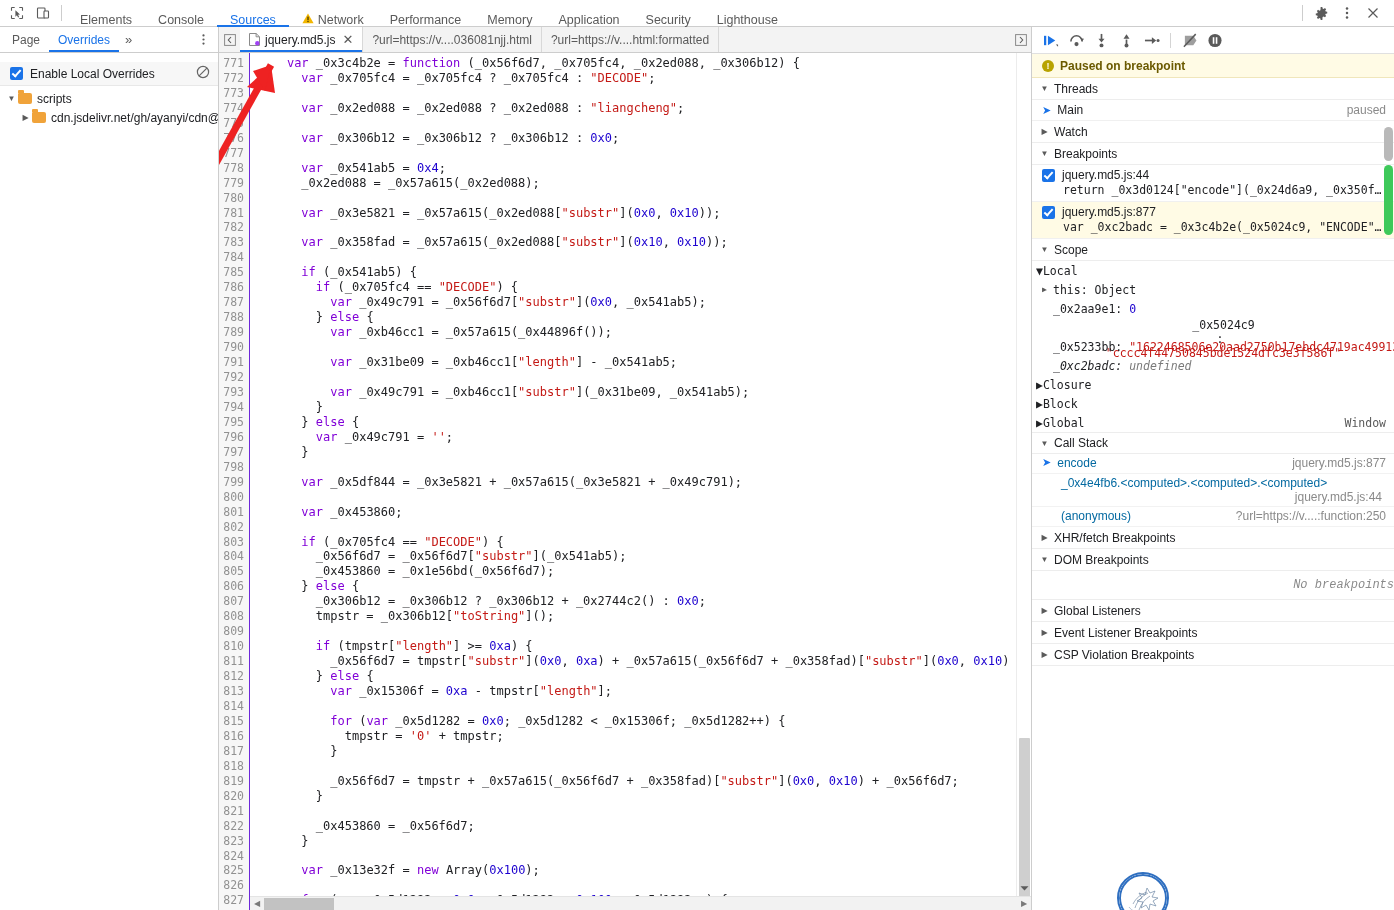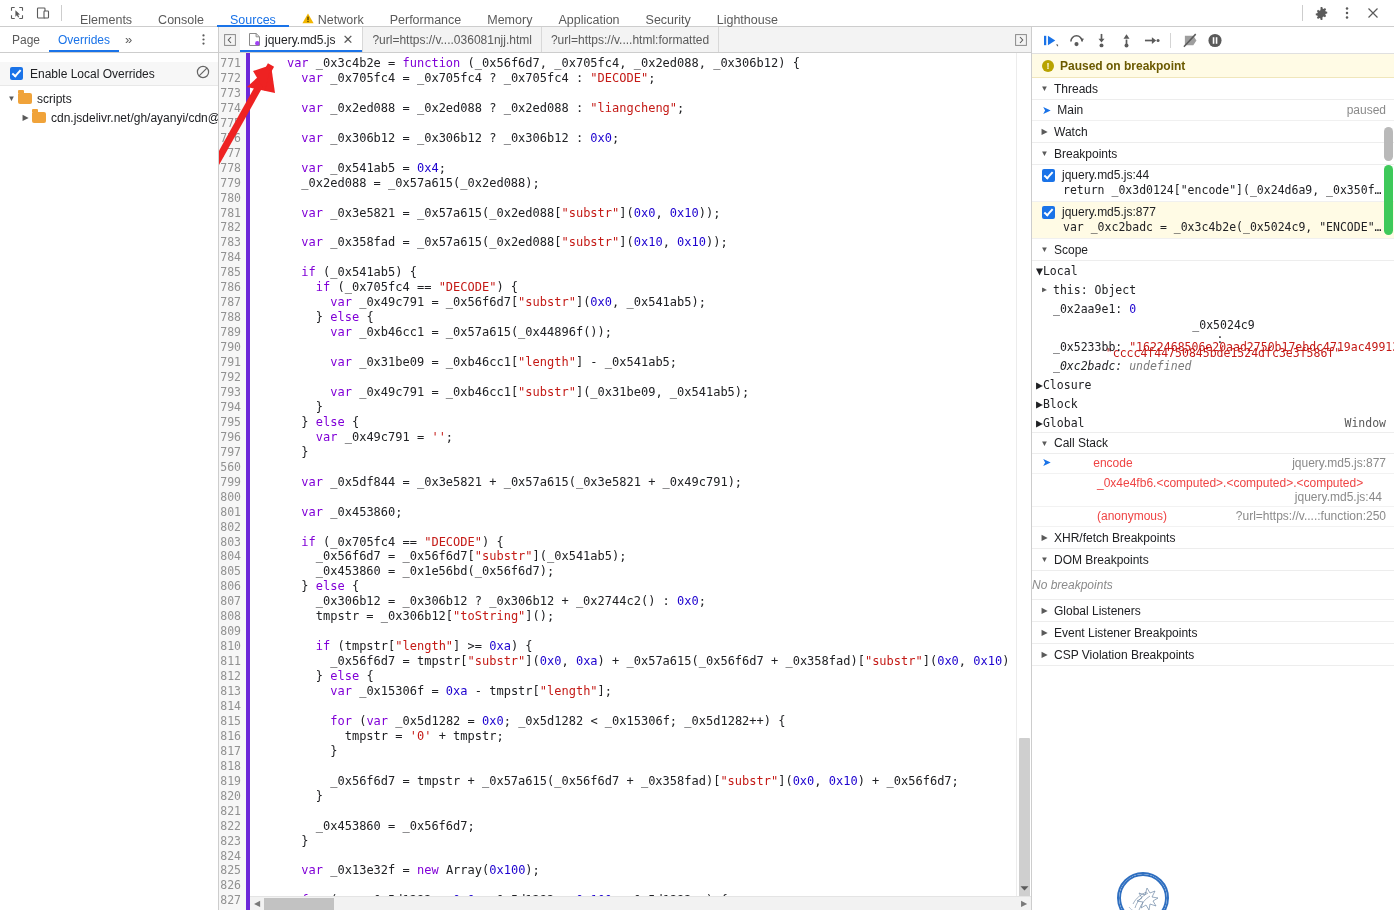--- a/index.html
+++ b/index.html
@@ -121,21 +121,21 @@
   .file-tab.selected {
     background: #ffffff; color: #202124;
     box-shadow: inset 0 -2px 0 #1a73e8;
   }
   .jsico { width: 11px; height: 13px; flex: none; position: relative; }
   .tab-close { color: #5a5a5a; font-size: 13px; margin-left: 2px; cursor: pointer; }
 
   .editor-wrap { flex: 1; position: relative; display: flex; min-height: 0; background: #fff; overflow: hidden; }
   .gutter {
     width: 31px; min-width: 31px; flex: none;
-    background: #f7f7f7; border-right: 4px solid #6d28d9;
+    background: #f7f7f7; border-right: 1px solid #6d28d9;
     text-align: right; padding-right: 5px; padding-top: 3px;
     font-family: "DejaVu Sans Mono", monospace;
     font-size: 11.5px; color: #919191; line-height: 14.96px;
     user-select: none;
   }
   .code-area {
     flex: 1; position: relative; overflow: hidden;
     padding-top: 3px; padding-left: 8px;
     font-family: "DejaVu Sans Mono", monospace;
     font-size: 12px; line-height: 14.96px;
@@ -222,24 +222,24 @@
   .vval-num { color: #1c00cf; }
   .vval-str { color: #c41a16; }
   .vval-und { color: #7a7a7a; }
   .vval-obj { color: #202124; }
   .scope-grp { height: 19px; display: flex; align-items: center; padding-left: 4px; font-family: "DejaVu Sans Mono", monospace; font-size: 11.5px; }
   .scope-grp .right { margin-left: auto; color: #5a5a5a; padding-right: 8px; }
   .cs-row {
     display: flex; align-items: flex-start; padding: 2px 8px 2px 10px;
     font-size: 12px; border-bottom: 1px solid #f2f2f2; min-height: 20px; cursor: pointer;
   }
-  .cs-name { color: #ef4444; margin-left: 36px; }
+  .cs-name { color: #0369a1; }
   .cs-loc { margin-left: auto; color: #8a8a8a; text-align: right; padding-left: 10px; }
   .cs-stack2 { display: block; }
-  .no-bp { text-align: left; font-style: italic; color: #8a8a8a; font-size: 12px; padding: 7px 0; border-bottom: 1px solid #ededed; }
+  .no-bp { text-align: right; font-style: italic; color: #8a8a8a; font-size: 12px; padding: 7px 0; border-bottom: 1px solid #ededed; font-family: Liberation Mono, monospace; }
   .dbg-scrollbar {
     position: absolute; right: 1px; top: 100px; width: 9px; height: 120px;
   }
   .dbg-scrollbar .t1 { position:absolute; top:0; left:0; width:9px; height:34px; background:#b9b9b9; border-radius:5px; }
   .dbg-scrollbar .t2 { position:absolute; top:38px; left:0; width:9px; height:70px; background:#3ec95a; border-radius:5px; }
 
   .avatar {
     position: absolute; left: 1117px; top: 872px;
     width: 52px; height: 52px; border-radius: 50%;
     border: 2px solid #2f6fc0; background: #ffffff; overflow: hidden;
@@ -429,21 +429,21 @@
             <div class="code-line">788</div>
             <div class="code-line">789</div>
             <div class="code-line">790</div>
             <div class="code-line">791</div>
             <div class="code-line">792</div>
             <div class="code-line">793</div>
             <div class="code-line">794</div>
             <div class="code-line">795</div>
             <div class="code-line">796</div>
             <div class="code-line">797</div>
-            <div class="code-line">560</div>
+            <div class="code-line">798</div>
             <div class="code-line">799</div>
             <div class="code-line">800</div>
             <div class="code-line">801</div>
             <div class="code-line">802</div>
             <div class="code-line">803</div>
             <div class="code-line">804</div>
             <div class="code-line">805</div>
             <div class="code-line">806</div>
             <div class="code-line">807</div>
             <div class="code-line">808</div>

